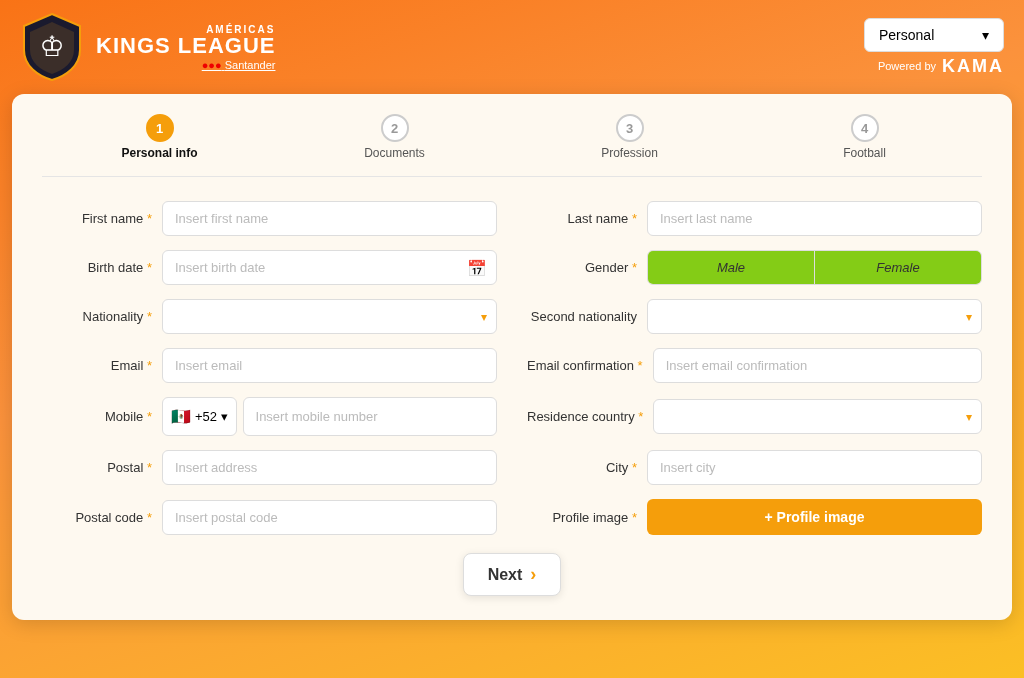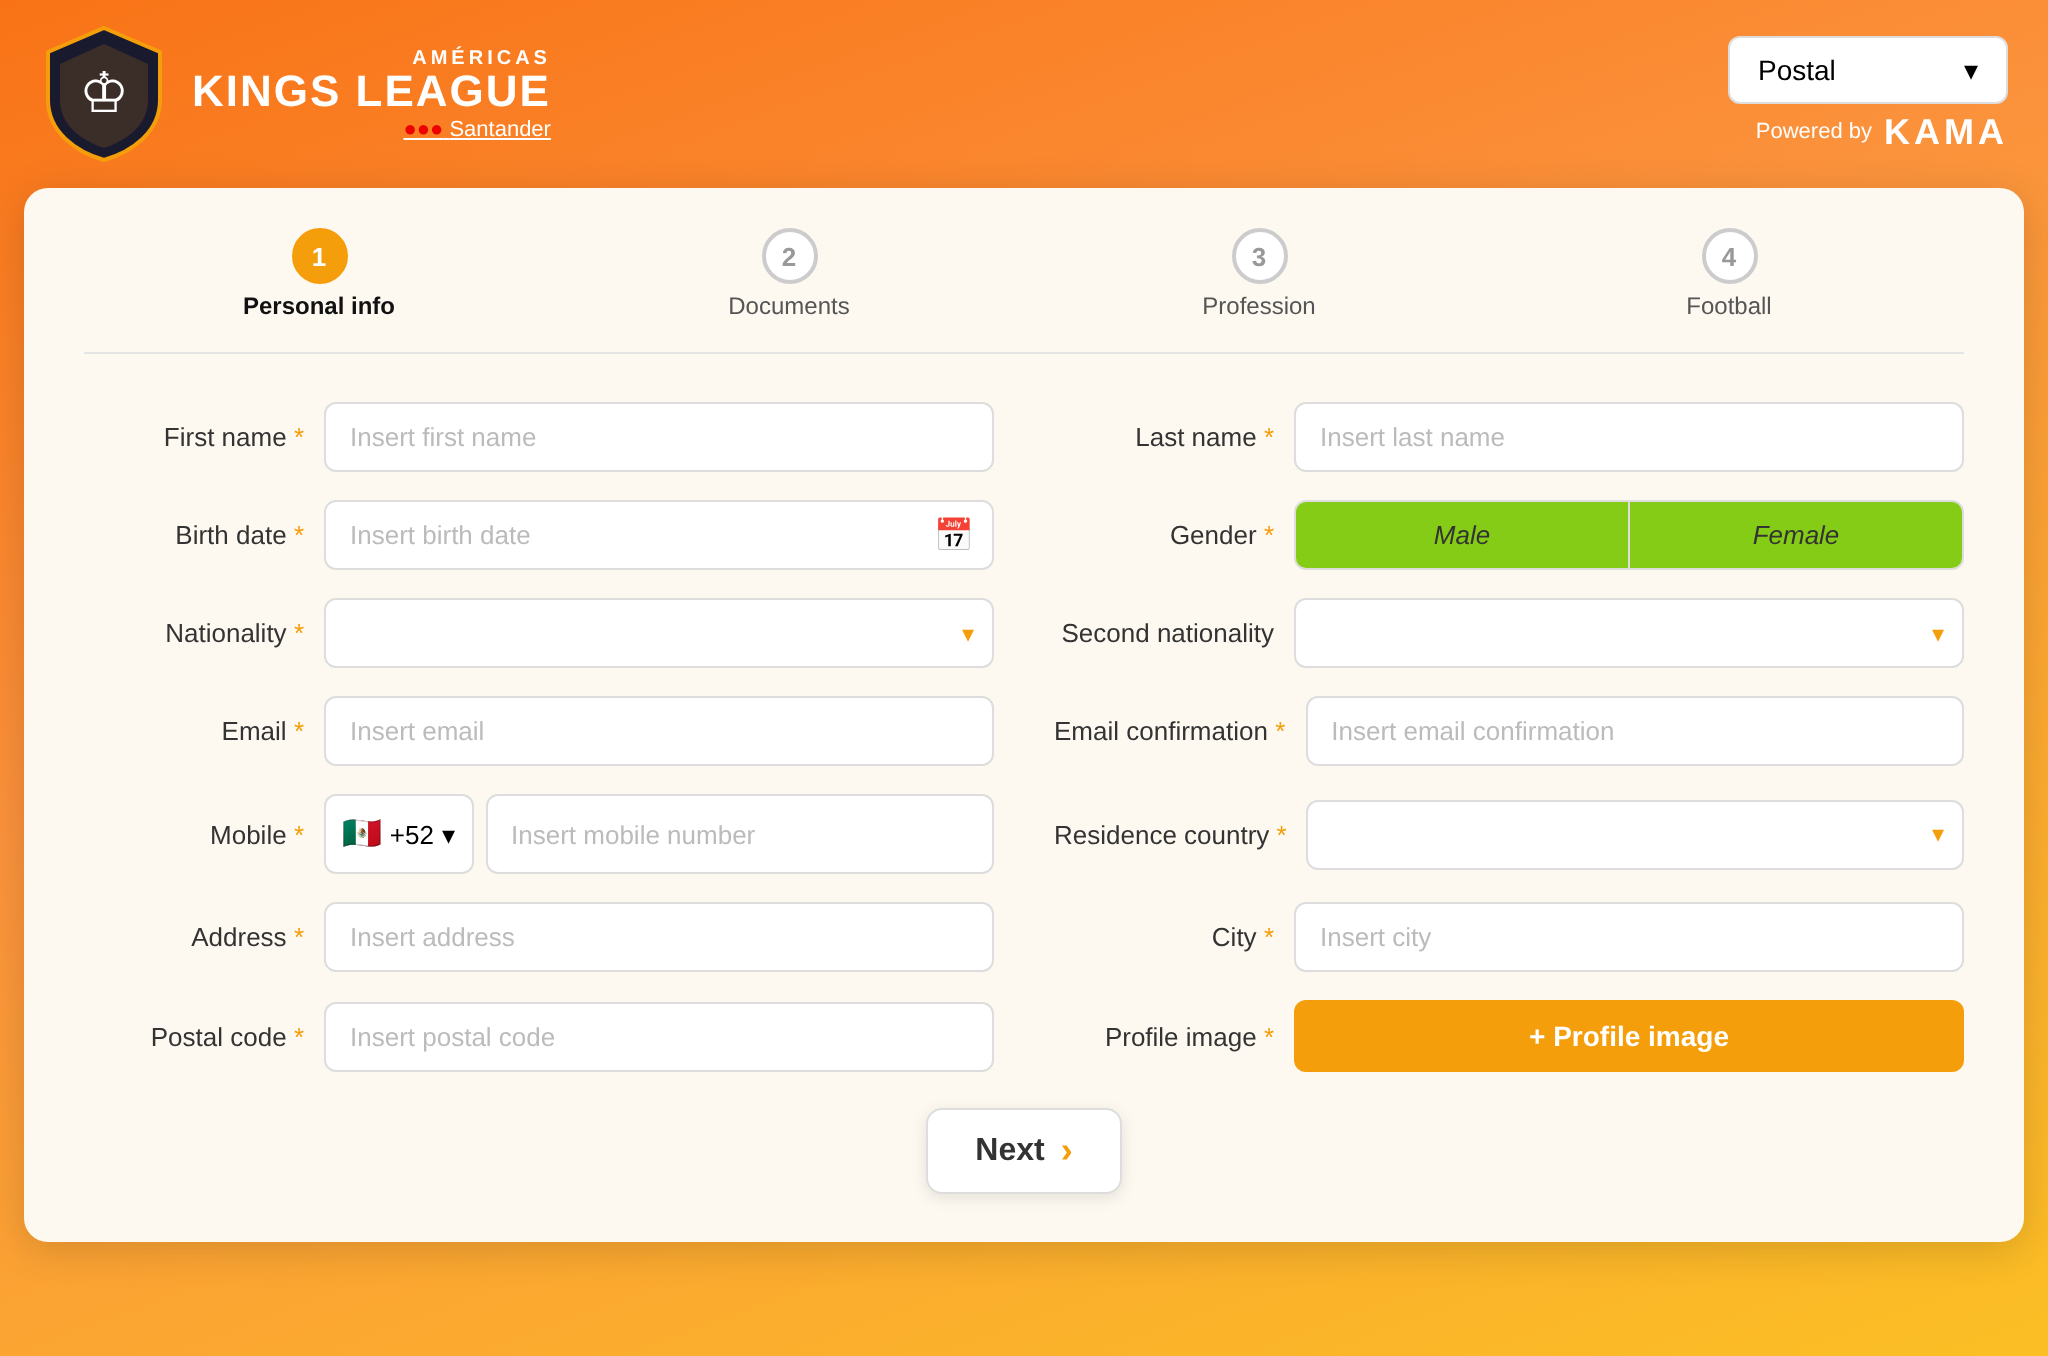--- a/index.html
+++ b/index.html
@@ -328,21 +328,21 @@
     <div class="logo-text">
       <span class="logo-americas">AMÉRICAS</span>
       <span class="logo-kings">KINGS LEAGUE</span>
       <span class="logo-santander">
         <span style="color:#e00;">●●●</span> <span style="color:white;">Santander</span>
       </span>
     </div>
   </div>
   <div class="header-right">
     <div class="language-select">
-      <span>Postal</span>
+      <span>Personal</span>
       <span>▾</span>
     </div>
     <div class="powered-by">
       <span>Powered by</span>
       <span class="kama-logo">KAMA</span>
     </div>
   </div>
 </div>
 
 <div class="form-card">
@@ -481,21 +481,21 @@
           <select style="color: rgb(187, 187, 187);">
             <option value="" textcontent="Insert residence country"></option>
           </select>
           <span class="select-arrow">▾</span>
         </div>
       </div>
     </div>
 
     <div class="form-field">
       <span class="field-label">
-        <span>Address</span> <span class="required-star">*</span>
+        <span>Postal</span> <span class="required-star">*</span>
       </span>
       <div class="field-input">
         <input type="text" placeholder="Insert address" style="">
       </div>
     </div>
 
     <div class="form-field">
       <span class="field-label">
         <span>City</span> <span class="required-star">*</span>
       </span>

